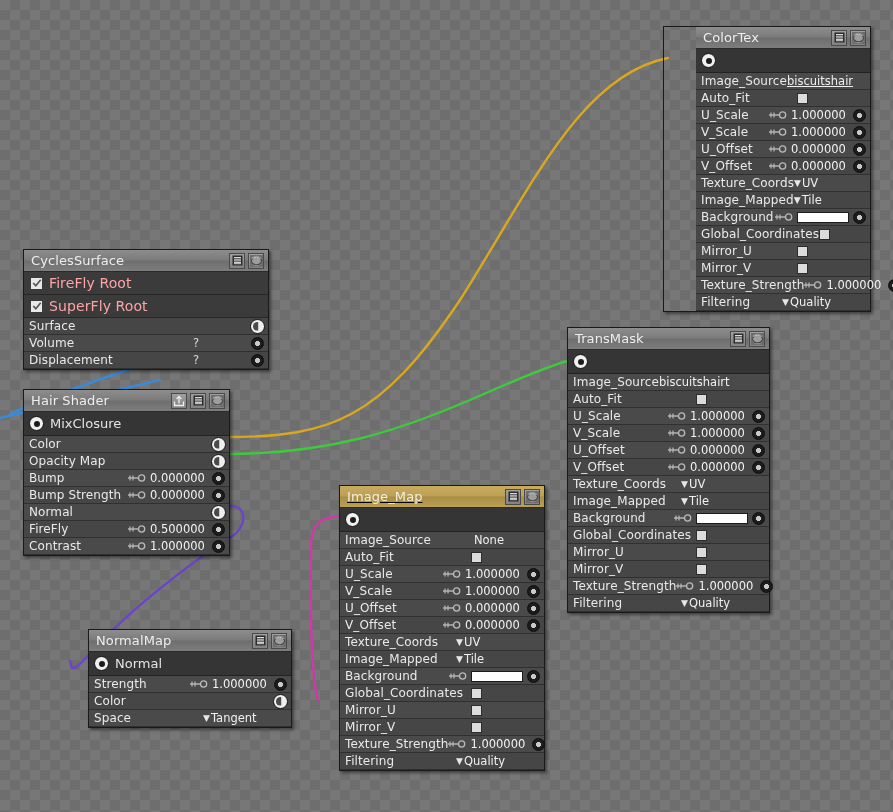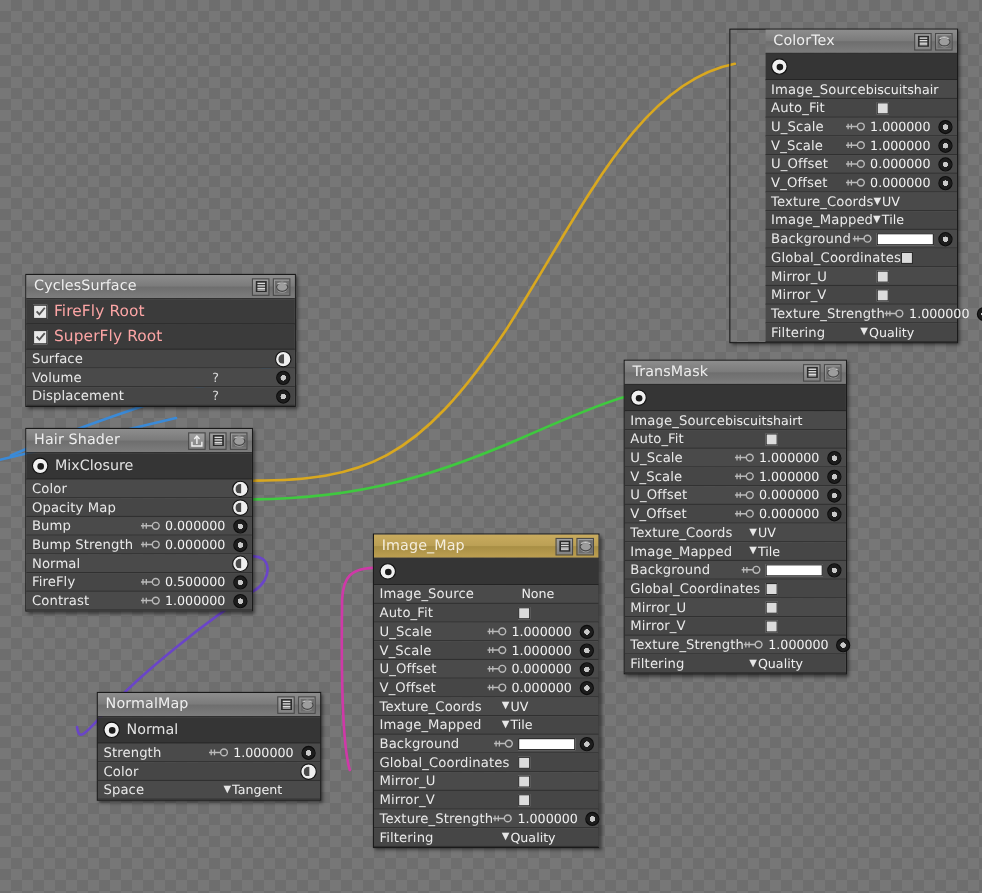--- a/index.html
+++ b/index.html
@@ -13,21 +13,21 @@
     background-size:20px 20px;
     background-position:0 0,10px 10px;
   }
   #wires{position:absolute;left:0;top:0;width:893px;height:812px;pointer-events:none;}
 
   .node{position:absolute;border:1px solid #1a1a1a;box-sizing:border-box;
         box-shadow:2px 2px 3px rgba(0,0,0,.45);}
   .nhead{height:22px;display:flex;align-items:center;
          background:linear-gradient(to bottom,#8d8d8d 0%,#7b7b7b 48%,#6e6e6e 52%,#7d7d7d 100%);
          border-bottom:1px solid #2a2a2a;padding-left:7px;box-sizing:border-box;}
-  .nhead.sel{background:linear-gradient(to bottom,#c9ab5e 0%,#bba055 48%,#a88f45 52%,#bd9f51 100%);}
+  .nhead.sel{background:linear-gradient(to bottom,#c9ab5e 0%,#bba055 48%,#a88f45 52%,#bd9f51 100%);text-decoration:underline;}
   .ntitle{font-size:13px;color:#eeeeee;flex:1;white-space:nowrap;letter-spacing:.1px;}
   .nhead.sel .ntitle{color:#f4eddc;}
   .hicons{display:flex;gap:3px;padding-right:4px;}
   .hic{width:16px;height:16px;border:1px solid #4a4a4a;box-sizing:border-box;
        background:linear-gradient(to bottom,#a0a0a0,#828282);display:flex;align-items:center;justify-content:center;}
   .hic svg{display:block;}
 
   .plugrow{height:24px;background:#353535;display:flex;align-items:center;
            padding-left:5px;border-bottom:1px solid #222;box-sizing:border-box;}
   .plugrow .pname{font-size:13px;color:#e3e3e3;margin-left:6px;white-space:nowrap;}
@@ -96,21 +96,21 @@
       </div>
       <div class="plugrow">
         <div class="plugicon">
           <i></i>
         </div>
         <div class="pname"></div>
       </div>
       <div class="row">
         <div class="lbl">Image_Source</div>
         <div class="valwrap">
-          <span class="rightval" style="margin-right: 36px;">biscuitshair</span>
+          <span class="rightval" style="margin-right: 36px; text-decoration: underline;">biscuitshair</span>
         </div>
       </div>
       <div class="row">
         <div class="lbl">Auto_Fit</div>
         <div class="valwrap">
           <span class="chk" style="margin-right: 62px;"></span>
         </div>
       </div>
       <div class="row">
         <div class="lbl">U_Scale</div>

